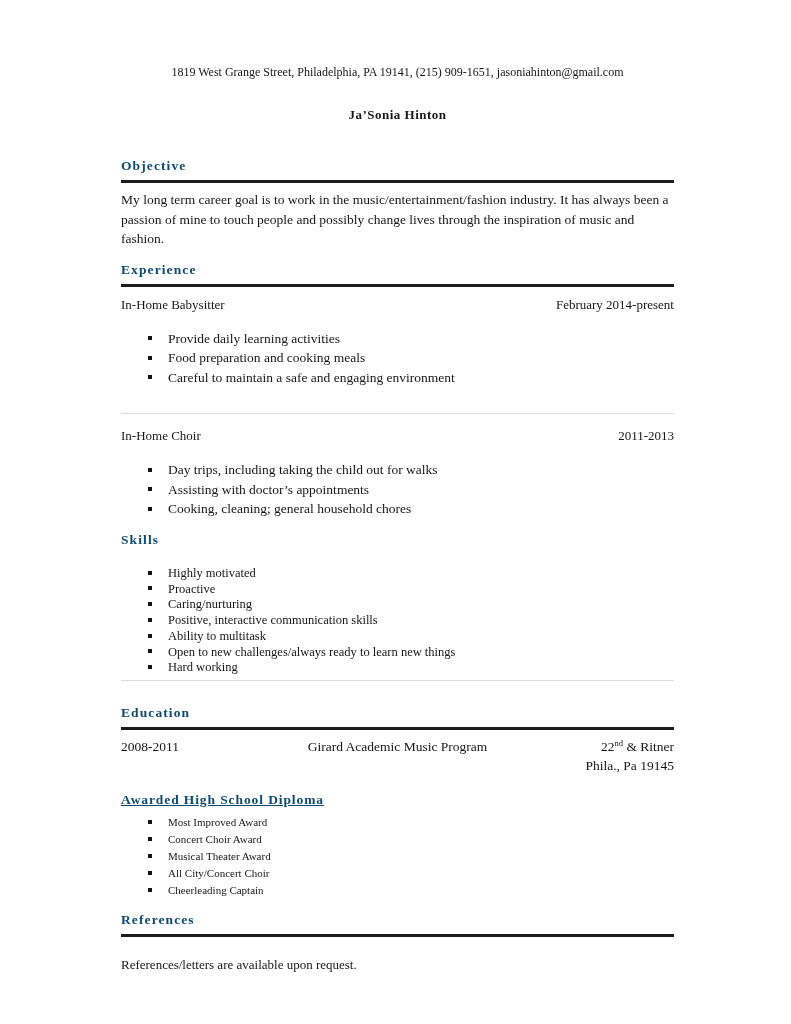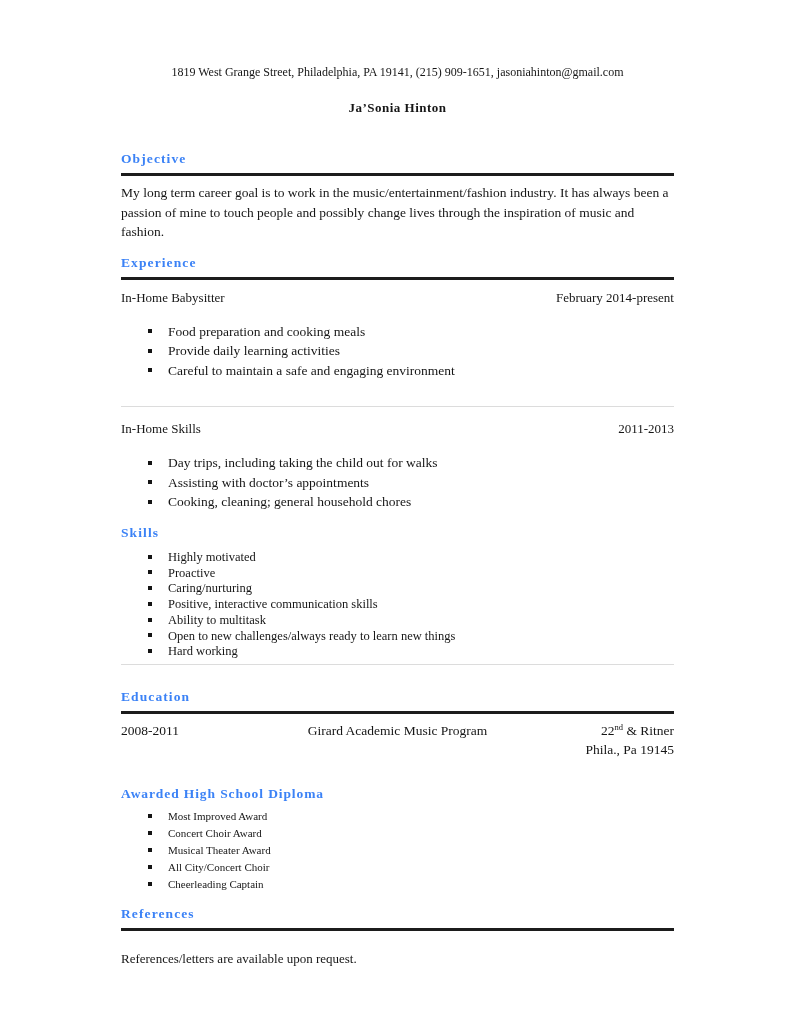--- a/index.html
+++ b/index.html
@@ -6,60 +6,60 @@
   html,body { background:#ffffff; }
   body {
     width:791px; height:1024px; margin:0 auto;
     font-family:"Liberation Serif","DejaVu Serif",serif;
     color:#161616;
   }
   .page { width:791px; height:1024px; padding:64px 117px 4px 121px; background:#fff; }
 
   
   .contact { text-align:center; font-size:12px; line-height:16px; }
-  .name { text-align:center; font-size:13px; font-weight:bold; letter-spacing:0.5px; margin-top:20px; line-height:16px; }
+  .name { text-align:center; font-size:13px; font-weight:bold; letter-spacing:0.5px; margin-top:27px; line-height:16px; }
 
   
-  h2 { font-size:13.5px; font-weight:bold; letter-spacing:1.1px; line-height:18px; color:#3b82f6; }
+  h2 { font-size:13.5px; font-weight:bold; letter-spacing:1.1px; line-height:18px; color:#0c4a6e; }
   h2.ruled { border-bottom:3px solid #1c1c1c; padding-bottom:5px; }
   .objective-h { margin-top:34px; }
   .experience-h { margin-top:12px; }
   .skills-h { margin-top:12px; }
   .education-h { margin-top:23px; }
   .references-h { margin-top:12px; padding-bottom:4px; }
 
   .body-text { font-size:13.5px; line-height:19.5px; margin-top:7px; }
 
   
   .job-row { display:flex; justify-content:space-between; font-size:13px; line-height:19px; margin-top:8px; }
   ul.bullets { list-style:none; }
   ul.bullets li { position:relative; }
   .sq { display:inline-block; width:4px; height:4px; background:#141414; vertical-align:middle; margin:0 16px 3px 27px; }
   .bullet-text { white-space:pre-wrap; }
   ul.exp { margin-top:15px; }
   ul.exp li { font-size:13.5px; line-height:19.6px; }
-  ul.small { margin-top:8px; }
+  ul.small { margin-top:17px; }
   ul.small li { font-size:12.5px; line-height:15.7px; }
   ul.awards { margin-top:5px; }
   ul.awards li { font-size:11px; line-height:17px; }
 
   hr.thin { border:0; border-top:1px solid #dcdcdc; }
   .divider-jobs { margin-top:26px; }
   .divider-skills { margin-top:4px; }
 
   .nanny-row { margin-top:12px; }
 
   
   .edu-row { display:flex; font-size:13.5px; line-height:19.5px; margin-top:7px; }
   .edu-dates { width:160px; }
   .edu-school { flex:1; text-align:center; }
   .edu-loc { width:160px; text-align:right; }
   .edu-loc .line { display:block; }
   sup { font-size:8.5px; vertical-align:super; line-height:0; }
-  .diploma-h { margin-top:25px; letter-spacing:0.9px; }
+  .diploma-h { margin-top:15px; letter-spacing:0.9px;text-decoration:underline; }
 
   .ref-text { font-size:13px; line-height:19px; margin-top:18px; }
 </style>
 </head>
 <body>
 
 <div class="page">
 
   <header>
     <div class="contact">1819 West Grange Street, Philadelphia, PA 19141, (215) 909-1651, jasoniahinton@gmail.com</div>
@@ -74,33 +74,33 @@
   <section>
     <h2 class="ruled experience-h">Experience</h2>
 
     <div>
       <div class="job-row">
         <span>In-Home Babysitter</span>
         <span>February 2014-present</span>
       </div>
       <ul class="bullets exp">
 
+          <li><span class="sq"></span><span class="bullet-text">Provide daily learning activities</span></li>
+
           <li><span class="sq"></span><span class="bullet-text">Food preparation and cooking meals</span></li>
-
-          <li><span class="sq"></span><span class="bullet-text">Provide daily learning activities</span></li>
 
           <li><span class="sq"></span><span class="bullet-text">Careful to maintain a safe and engaging environment</span></li>
         </ul>
     </div>
 
     <hr class="thin divider-jobs">
 
     <div>
       <div class="job-row nanny-row">
-        <span>In-Home Skills</span>
+        <span>In-Home Choir</span>
         <span>2011-2013</span>
       </div>
       <ul class="bullets exp">
 
           <li><span class="sq"></span><span class="bullet-text">Day trips, including taking the child out for walks</span></li>
 
           <li><span class="sq"></span><span class="bullet-text">Assisting with doctor’s appointments</span></li>
 
           <li><span class="sq"></span><span class="bullet-text">Cooking, cleaning; general household chores</span></li>
         </ul>

